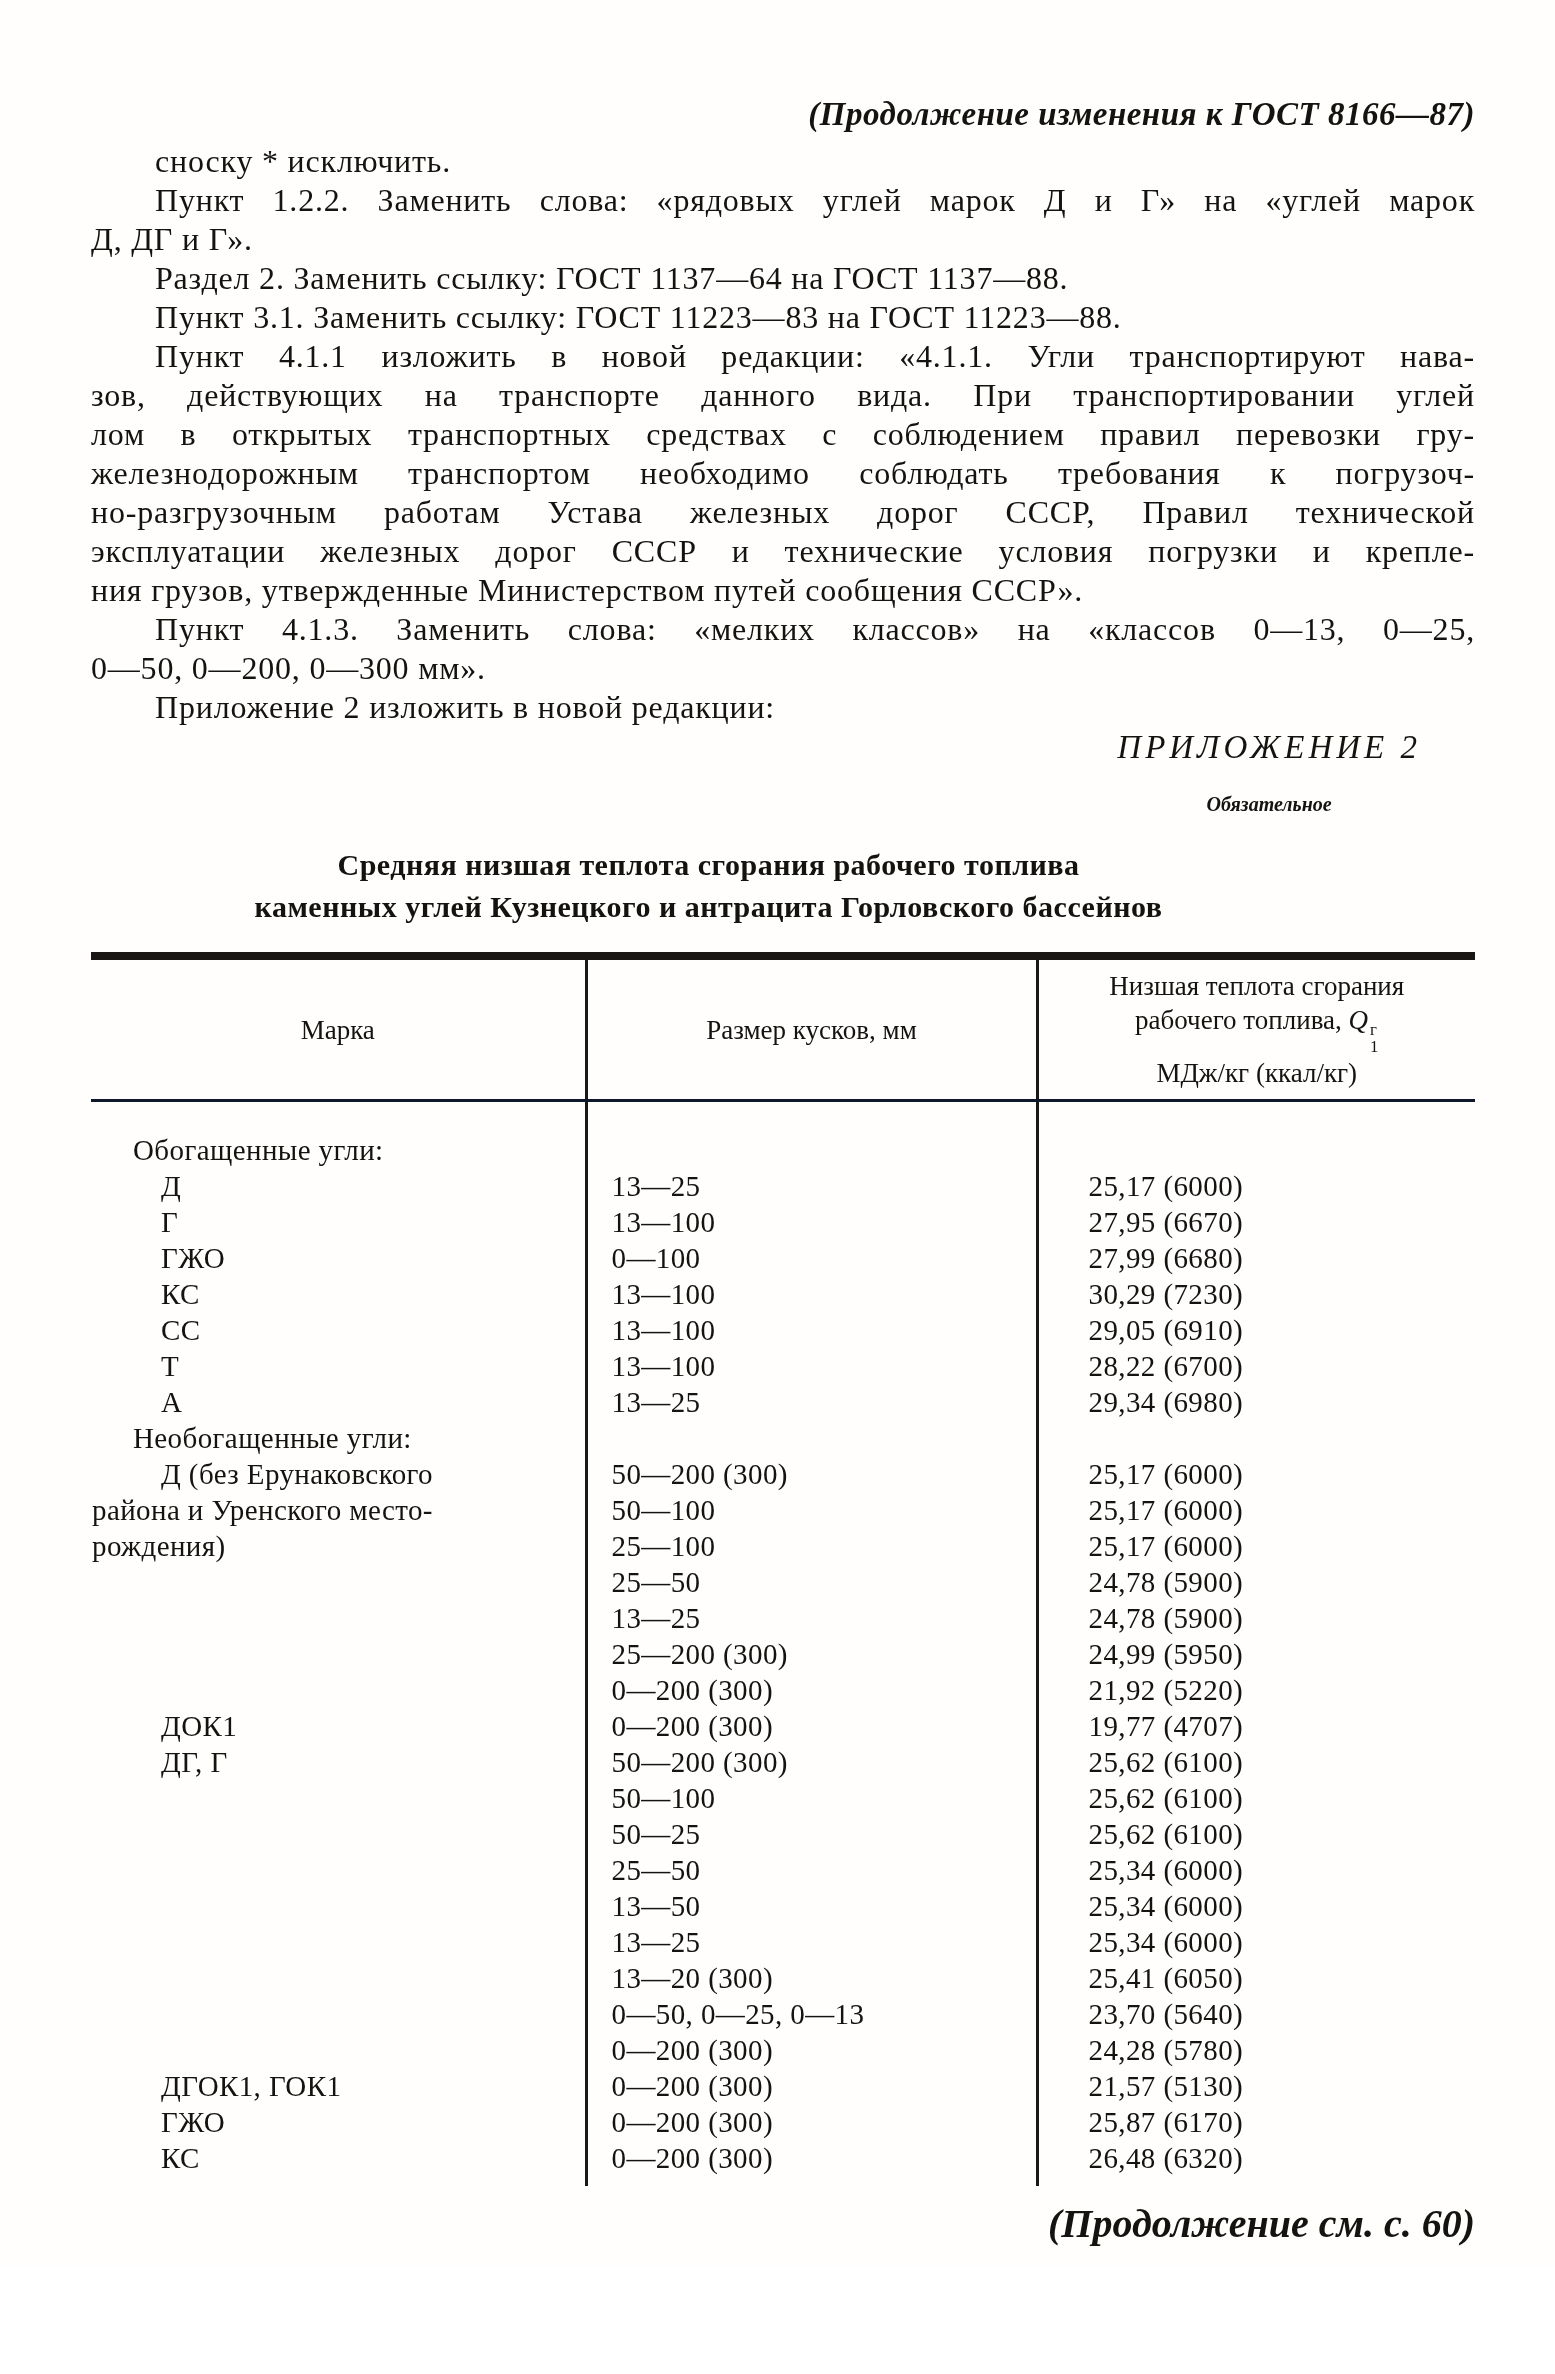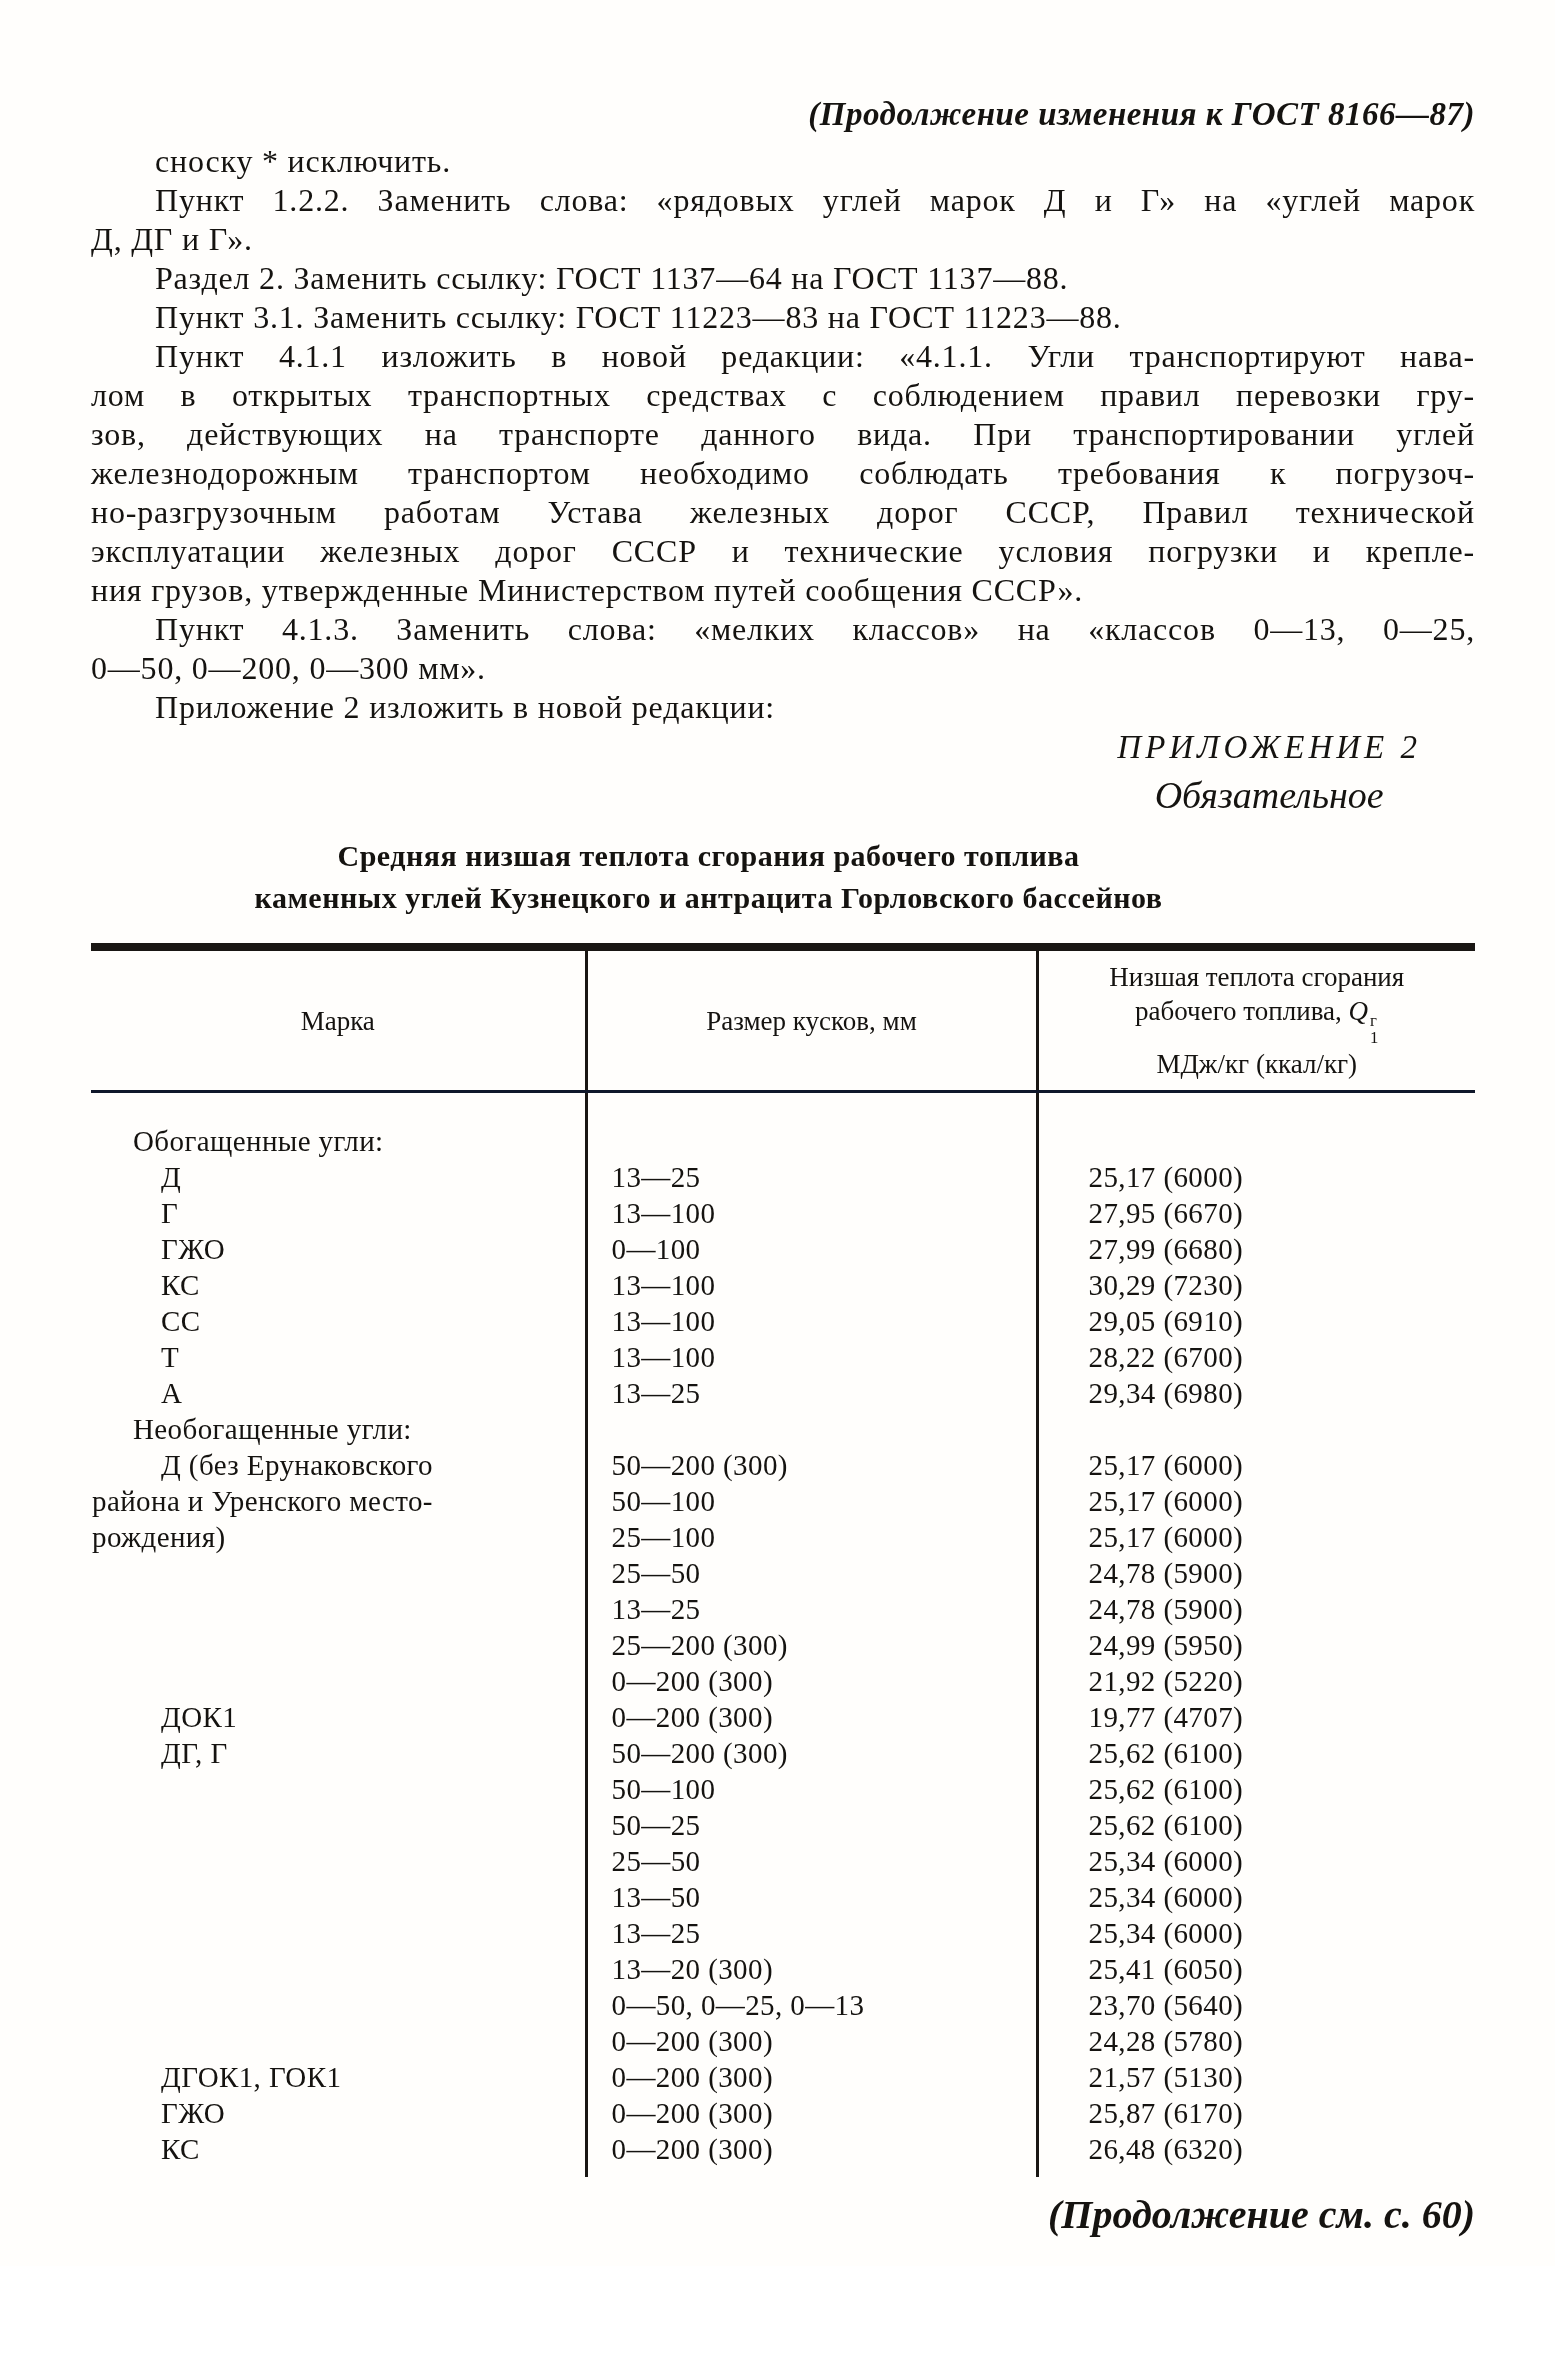--- a/index.html
+++ b/index.html
@@ -15,21 +15,21 @@
   }
 
   .para { margin:0; }
   .pline { font-size:32px; line-height:39px; letter-spacing:0.8px; }
   .pline.first { text-indent:64px; }
   .pline.j { text-align:justify; text-align-last:justify; }
 
   .appendix-wrap { display:flex; justify-content:flex-end; margin:0 54px 0 0; }
   .appendix { text-align:center; font-style:italic; }
   .appendix-label { font-size:33px; line-height:40px; letter-spacing:4px; }
-  .appendix-sub { font-size:38px; line-height:36px; margin-top:10px; }
+  .appendix-sub { font-size:20px; line-height:36px; margin-top:19px;font-weight:bold; }
 
   .table-title {
     margin-top:22px; padding-right:149px; text-align:center;
     font-weight:bold; font-size:30px; line-height:42px; letter-spacing:0.5px;
   }
 
   table.gost {
     margin-top:24px; width:1384px; table-layout:fixed;
     border-collapse:collapse; border-top:8px solid #191613;
   }
@@ -89,22 +89,22 @@
           <div class="pline">Д, ДГ и Г».</div>
         </div>
         <div class="para">
           <div class="pline first">Раздел 2. Заменить ссылку: ГОСТ 1137—64 на ГОСТ 1137—88.</div>
         </div>
         <div class="para">
           <div class="pline first">Пункт 3.1. Заменить ссылку: ГОСТ 11223—83 на ГОСТ 11223—88.</div>
         </div>
         <div class="para">
           <div class="pline first j">Пункт 4.1.1 изложить в новой редакции: «4.1.1. Угли транспортируют нава-</div>
+          <div class="pline j">зов, действующих на транспорте данного вида. При транспортировании углей</div>
           <div class="pline j">лом в открытых транспортных средствах с соблюдением правил перевозки гру-</div>
-          <div class="pline j">зов, действующих на транспорте данного вида. При транспортировании углей</div>
           <div class="pline j">железнодорожным транспортом необходимо соблюдать требования к погрузоч-</div>
           <div class="pline j">но-разгрузочным работам Устава железных дорог СССР, Правил технической</div>
           <div class="pline j">эксплуатации железных дорог СССР и технические условия погрузки и крепле-</div>
           <div class="pline">ния грузов, утвержденные Министерством путей сообщения СССР».</div>
         </div>
         <div class="para">
           <div class="pline first j">Пункт 4.1.3. Заменить слова: «мелких классов» на «классов 0—13, 0—25,</div>
           <div class="pline">0—50, 0—200, 0—300 мм».</div>
         </div>
         <div class="para">

